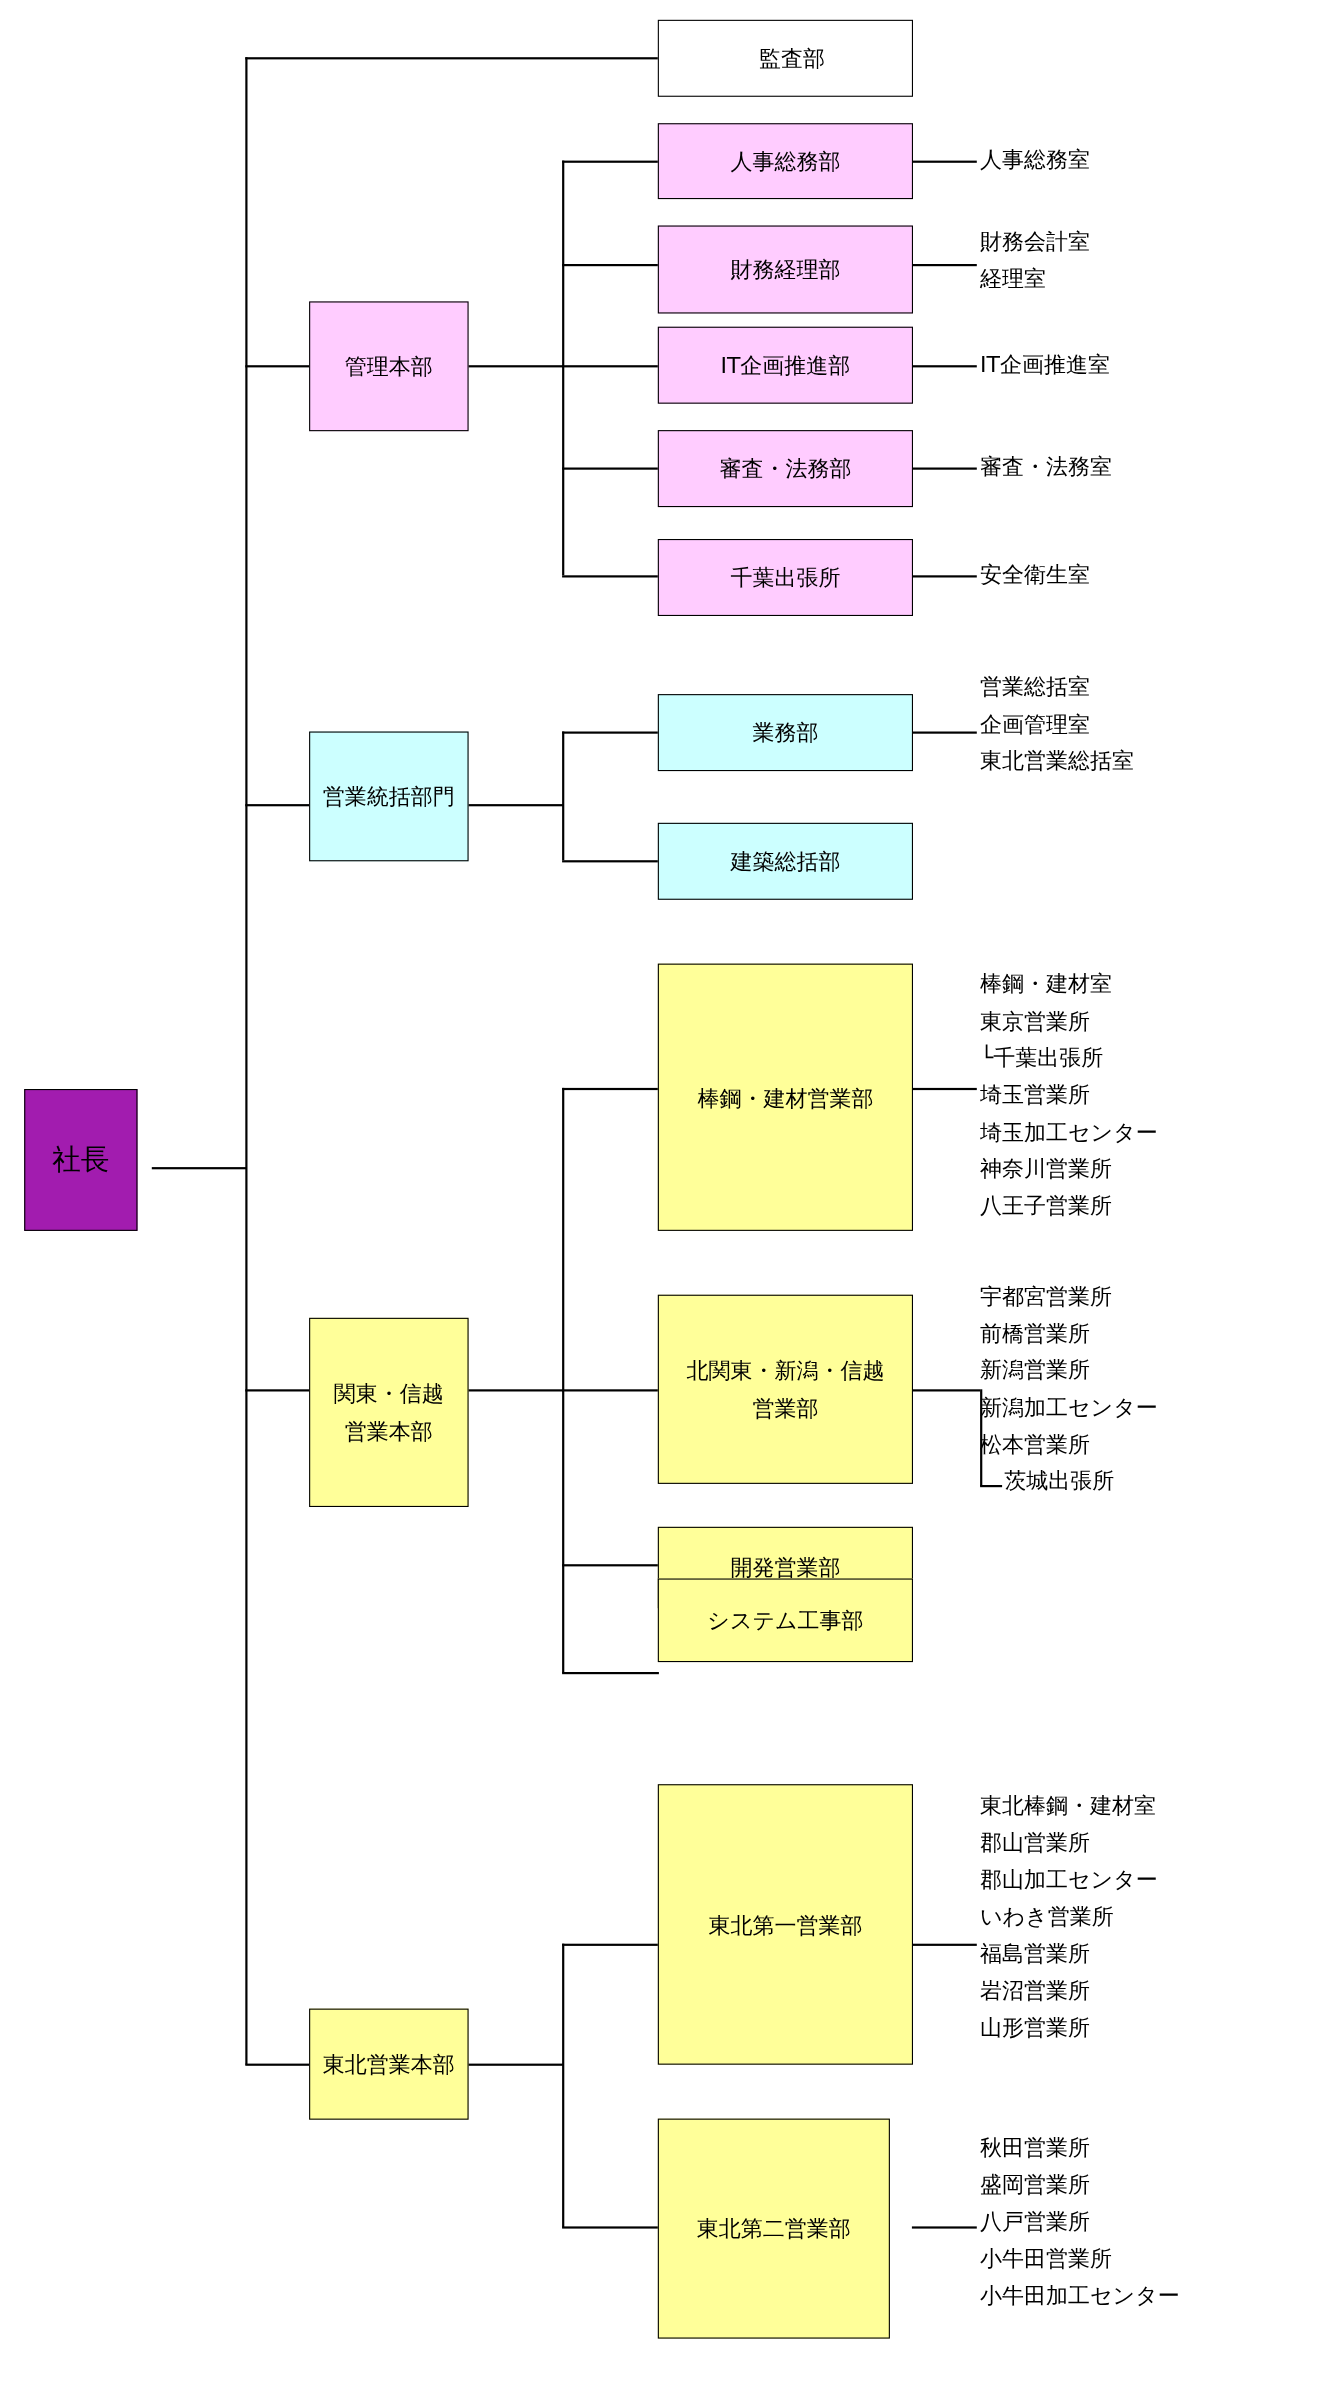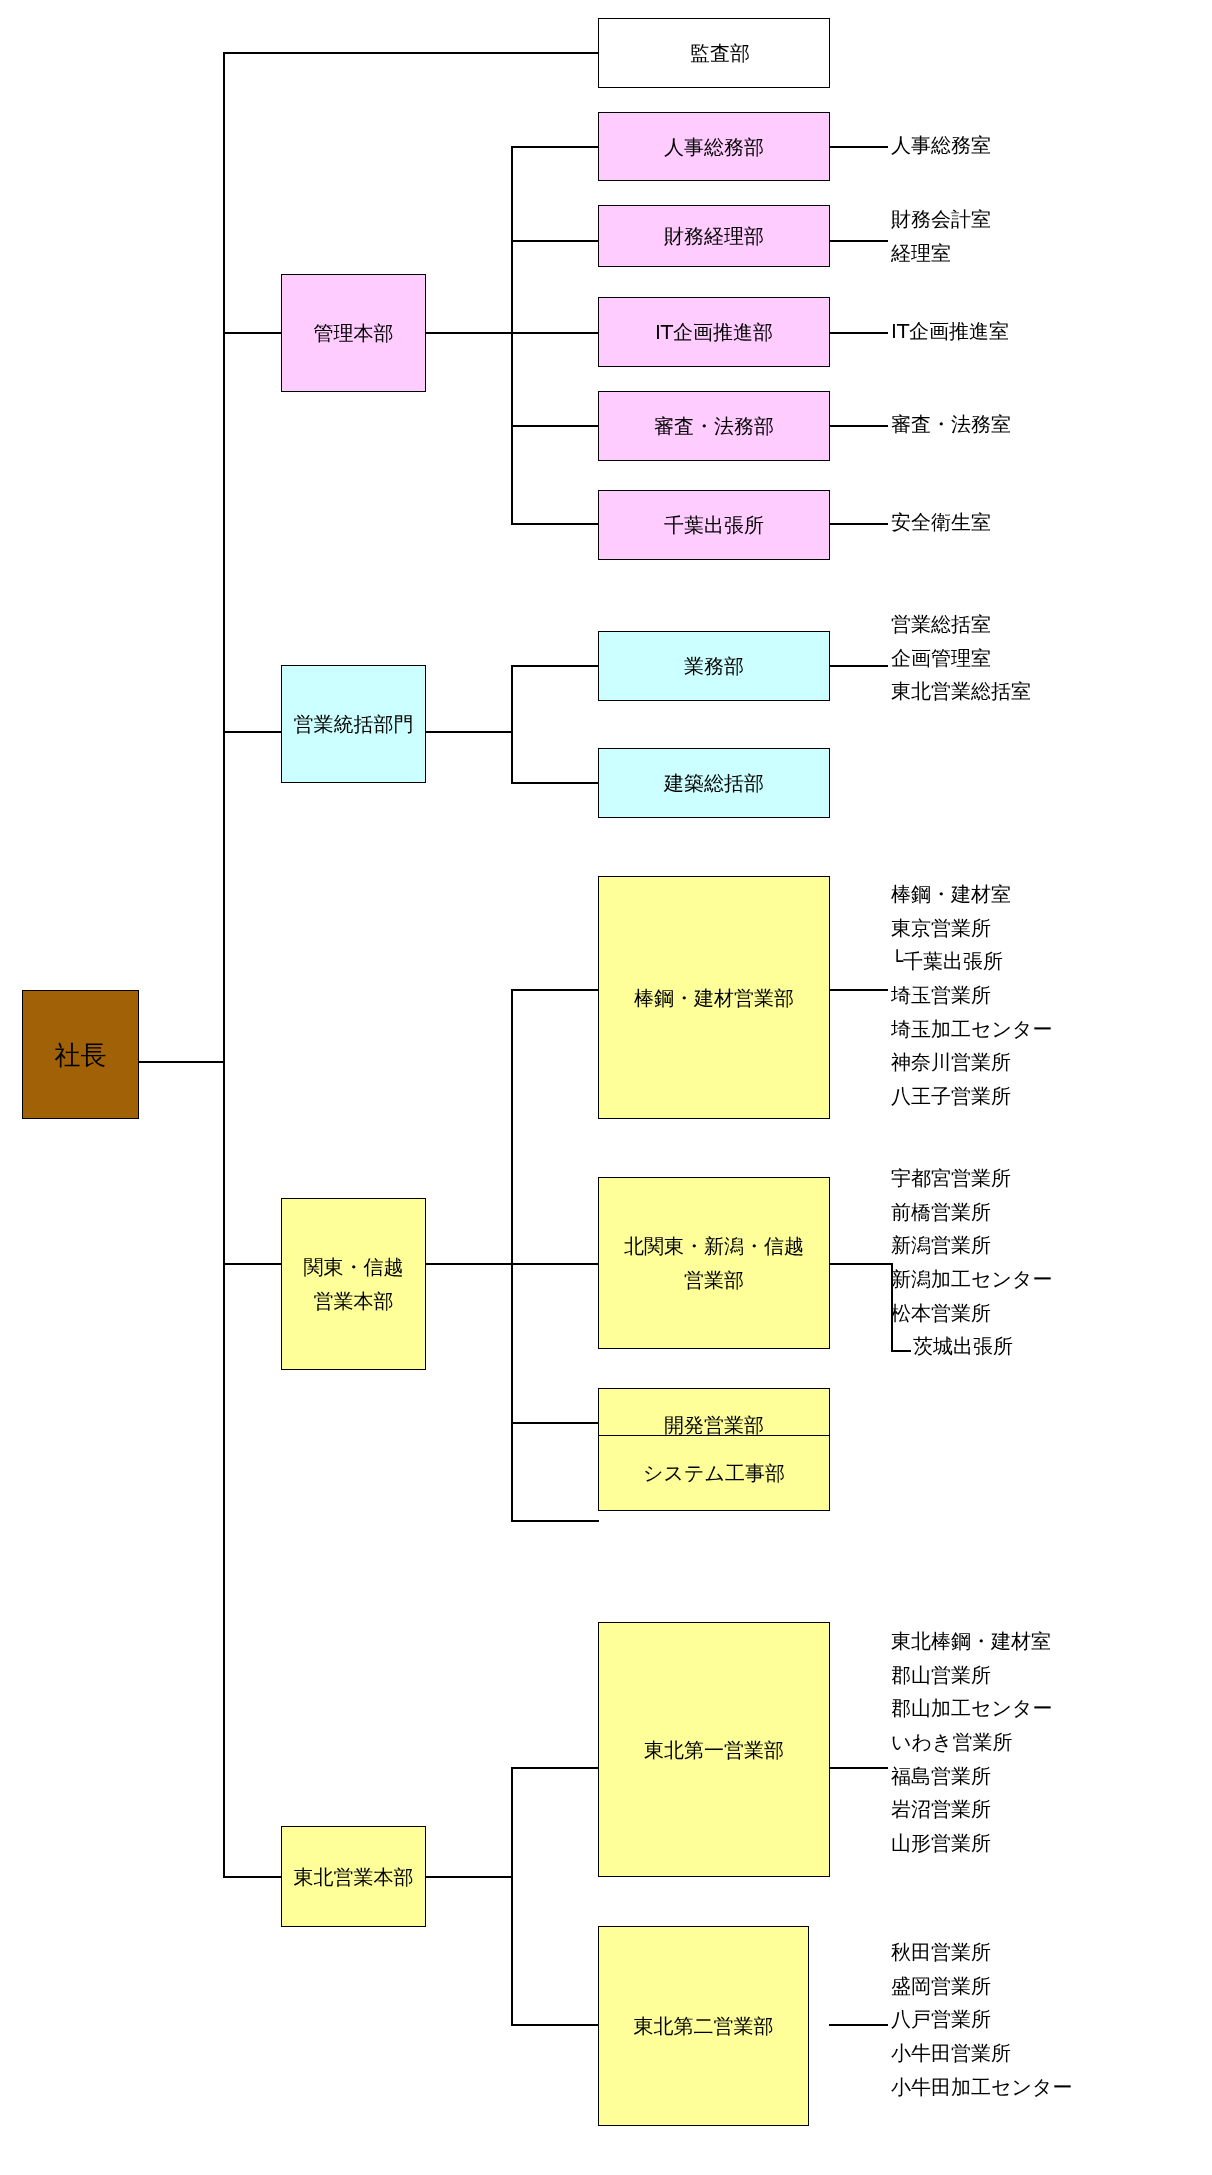--- a/index.html
+++ b/index.html
@@ -63,27 +63,27 @@
 <div class="line v" style="left: 891px; top: 1263px; height: 88px; background: rgb(0, 0, 0);"></div>
 <div class="line h" style="left: 891px; top: 1350px; width: 20px; background: rgb(0, 0, 0);"></div>
 
 <div class="line h" style="left: 425px; top: 1876px; width: 87px; background: rgb(0, 0, 0);"></div>
 <div class="line v" style="left: 511px; top: 1767px; height: 258px; background: rgb(0, 0, 0);"></div>
 <div class="line h" style="left: 511px; top: 1767px; width: 88px; background: rgb(0, 0, 0);"></div>
 <div class="line h" style="left: 511px; top: 2024px; width: 88px; background: rgb(0, 0, 0);"></div>
 <div class="line h" style="left: 829px; top: 1767px; width: 59px; background: rgb(0, 0, 0);"></div>
 <div class="line h" style="left: 829px; top: 2024px; width: 59px; background: rgb(0, 0, 0);"></div>
 
-<div class="box blue" style="left: 22px; top: 990px; width: 117px; height: 129px; background: #a16207;">社長</div>
+<div class="box blue" style="left: 22px; top: 990px; width: 103px; height: 129px; background: #a21caf;">社長</div>
 
 <div class="box white" style="left: 598px; top: 18px; width: 232px; height: 70px; background: rgb(255, 255, 255);">監査部</div>
 
 <div class="box pink" style="left: 281px; top: 274px; width: 145px; height: 118px; background: rgb(255, 204, 255);">管理本部</div>
 <div class="box pink" style="left: 598px; top: 112px; width: 232px; height: 69px; background: rgb(255, 204, 255);">人事総務部</div>
-<div class="box pink" style="left: 598px; top: 205px; width: 232px; height: 62px; background: rgb(255, 204, 255); text-align: center;">財務経理部</div>
+<div class="box pink" style="left: 598px; top: 205px; width: 232px; height: 80px; background: rgb(255, 204, 255); text-align: center;">財務経理部</div>
 <div class="box pink" style="left: 598px; top: 297px; width: 232px; height: 70px; background: rgb(255, 204, 255);">IT企画推進部</div>
 <div class="box pink" style="left: 598px; top: 391px; width: 232px; height: 70px; background: rgb(255, 204, 255);">審査・法務部</div>
 <div class="box pink" style="left: 598px; top: 490px; width: 232px; height: 70px; background: rgb(255, 204, 255);">千葉出張所</div>
 
 <div class="box cyan" style="left: 281px; top: 665px; width: 145px; height: 118px; background: rgb(204, 255, 255);">営業統括部門</div>
 <div class="box cyan" style="left: 598px; top: 631px; width: 232px; height: 70px; background: rgb(204, 255, 255);">業務部</div>
 <div class="box cyan" style="left: 598px; top: 748px; width: 232px; height: 70px; background: rgb(204, 255, 255);">建築総括部</div>
 
 <div class="box yellow" style="left: 281px; top: 1177px; width: 145px; height: 172px; background: rgb(255, 255, 153); margin-top: 21px;">関東・信越
 営業本部</div>

